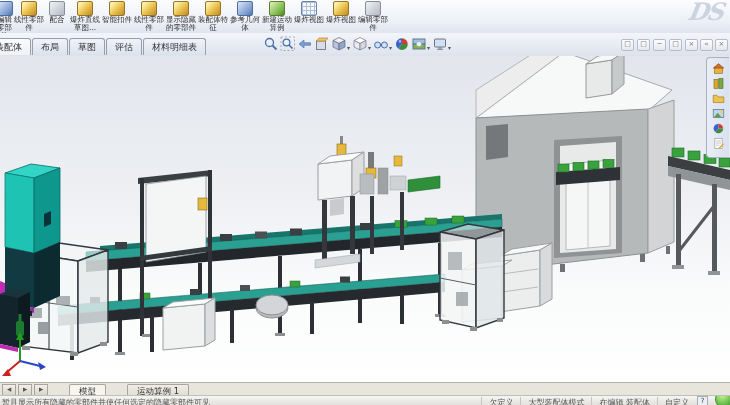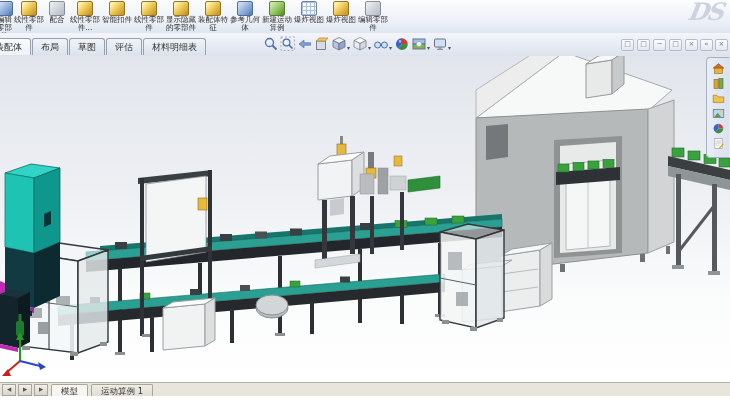--- a/index.html
+++ b/index.html
@@ -56,21 +56,21 @@
             display:flex;flex-direction:column;align-items:center;padding-top:3px;gap:1px;}
   .ptab{width:18px;height:14px;display:flex;align-items:center;justify-content:center;
         border-radius:2px;}
   .ptab svg{width:13px;height:13px;}
   
   .modeltabs{position:absolute;left:0;right:0;bottom:9px;height:13px;background:#e8e5dd;
              border-top:1px solid #b5b2a8;display:flex;align-items:flex-end;font-size:8.5px;color:#333;}
   .navbtn{width:12px;height:10px;background:linear-gradient(#f2f0ea,#d8d5cb);border:1px solid #a9a699;
           margin:0 0 0 2px;font-size:5.5px;text-align:center;color:#555;line-height:9px;}
   .mtab{padding:1px 9px 0;height:10px;border:1px solid #a9a699;border-bottom:none;
-        background:linear-gradient(#efede6,#e0ddd4);margin-left:3px;border-radius:2px 2px 0 0;white-space:nowrap;}
+        background:linear-gradient(#efede6,#e0ddd4);margin-left:21px;border-radius:2px 2px 0 0;white-space:nowrap;}
   .mtab.active{background:#f7f5ef;}
   
   .statusbar{position:absolute;left:0;right:0;bottom:0;height:9px;
              background:linear-gradient(#f5f5f3,#e2e1dd);border-top:1px solid #c0bfba;
              font-size:8px;color:#555;overflow:hidden;}
   .smsg{position:absolute;left:2px;top:1px;white-space:nowrap;}
   .scells{position:absolute;right:34px;top:1px;display:flex;}
   .scell{padding:0 7px;border-left:1px solid #c6c5c0;white-space:nowrap;}
   .shelp{position:absolute;right:22px;top:0px;width:9px;height:8px;font-size:7px;text-align:center;
          color:#246;background:#eceff2;border:1px solid #aab;}
@@ -92,21 +92,21 @@
       <span class="tbicon i-gold"></span>
       <span class="lbl">线性零部件</span>
       <span class="dd">▾</span>
     </div>
     <div class="tbtn">
       <span class="tbicon i-gray"></span>
       <span class="lbl">配合</span>
     </div>
     <div class="tbtn">
       <span class="tbicon i-gold"></span>
-      <span class="lbl">线性零部件...</span>
+      <span class="lbl">爆炸直线草图...</span>
       <span class="dd">▾</span>
     </div>
     <div class="tbtn">
       <span class="tbicon i-gold"></span>
       <span class="lbl">智能扣件</span>
     </div>
     <div class="tbtn">
       <span class="tbicon i-gold"></span>
       <span class="lbl">线性零部件</span>
       <span class="dd">▾</span>
@@ -473,14 +473,25 @@
   </div>
 
   <div class="modeltabs">
     <span class="navbtn">◀</span>
     <span class="navbtn">▶</span>
     <span class="navbtn">▶</span>
     <span class="mtab active">模型</span>
     <span class="mtab">运动算例 1</span>
   </div>
 
+  <div class="statusbar">
+    <span class="smsg">暂且显示所有隐藏的零部件并使任何选定的隐藏零部件可见</span>
+    <span class="scells">
+      <span class="scell">欠定义</span>
+      <span class="scell">大型装配体模式</span>
+      <span class="scell">在编辑 装配体</span>
+      <span class="scell">自定义</span>
+    </span>
+    <span class="shelp">?</span>
+    <span class="sball"></span>
+  </div>
 
 </div>
 
 </body></html>

